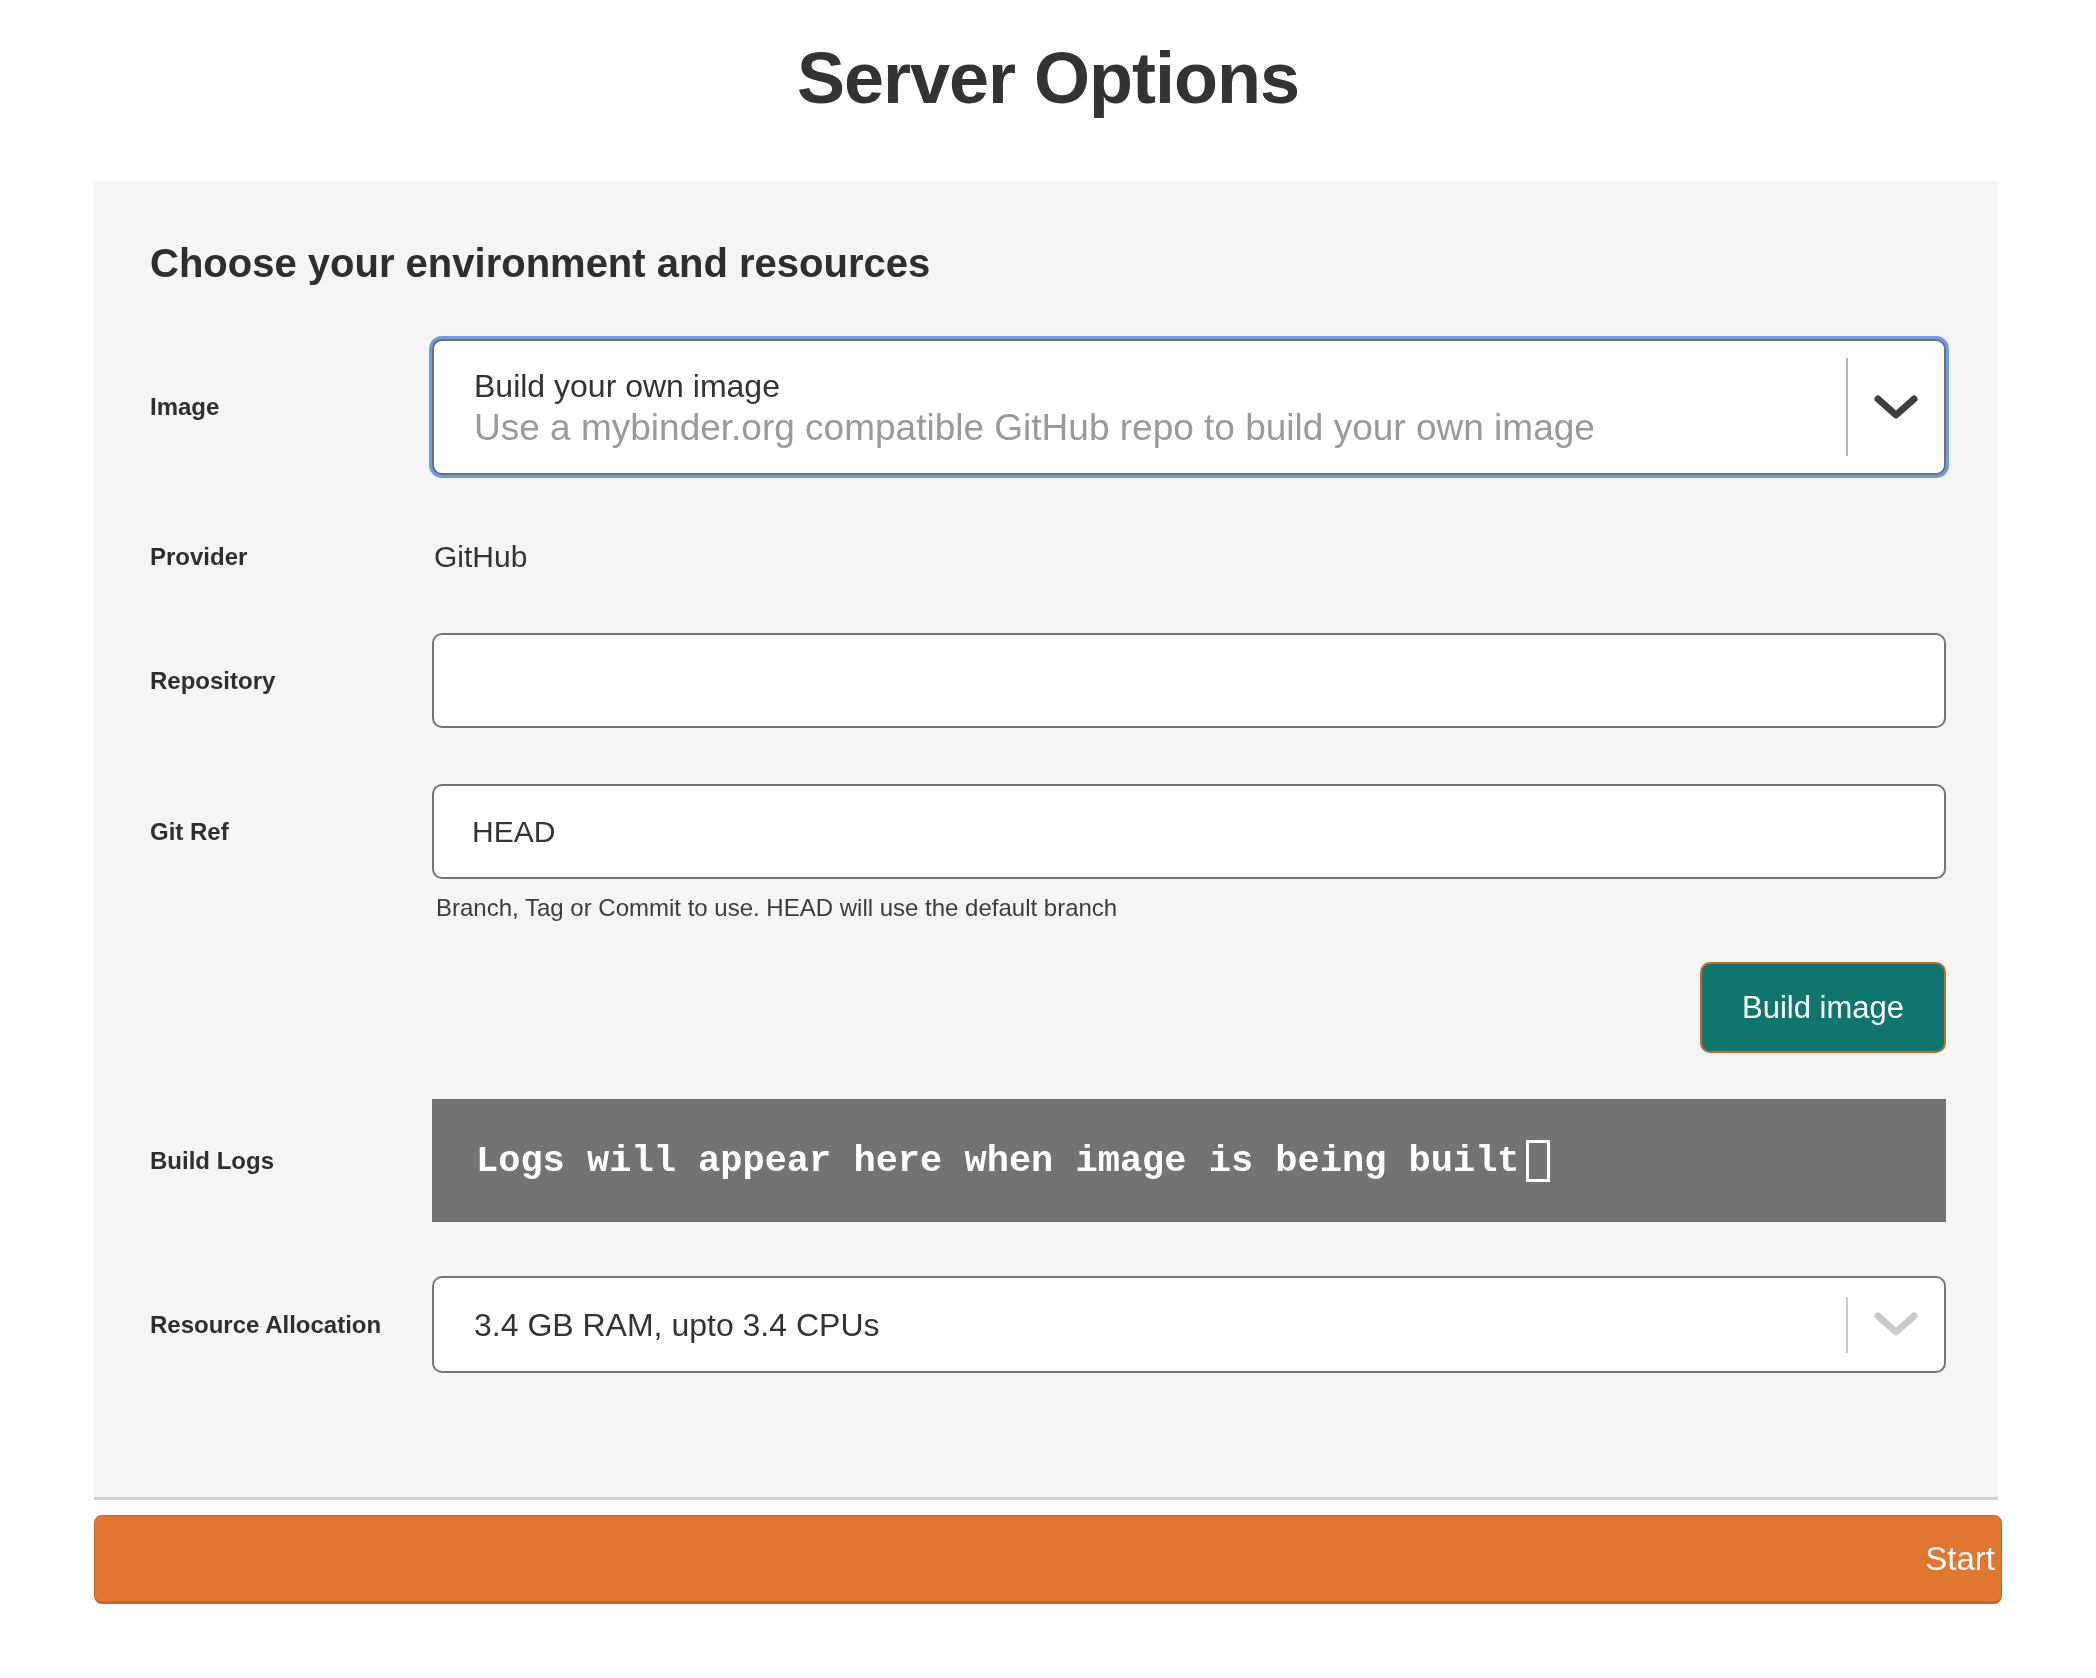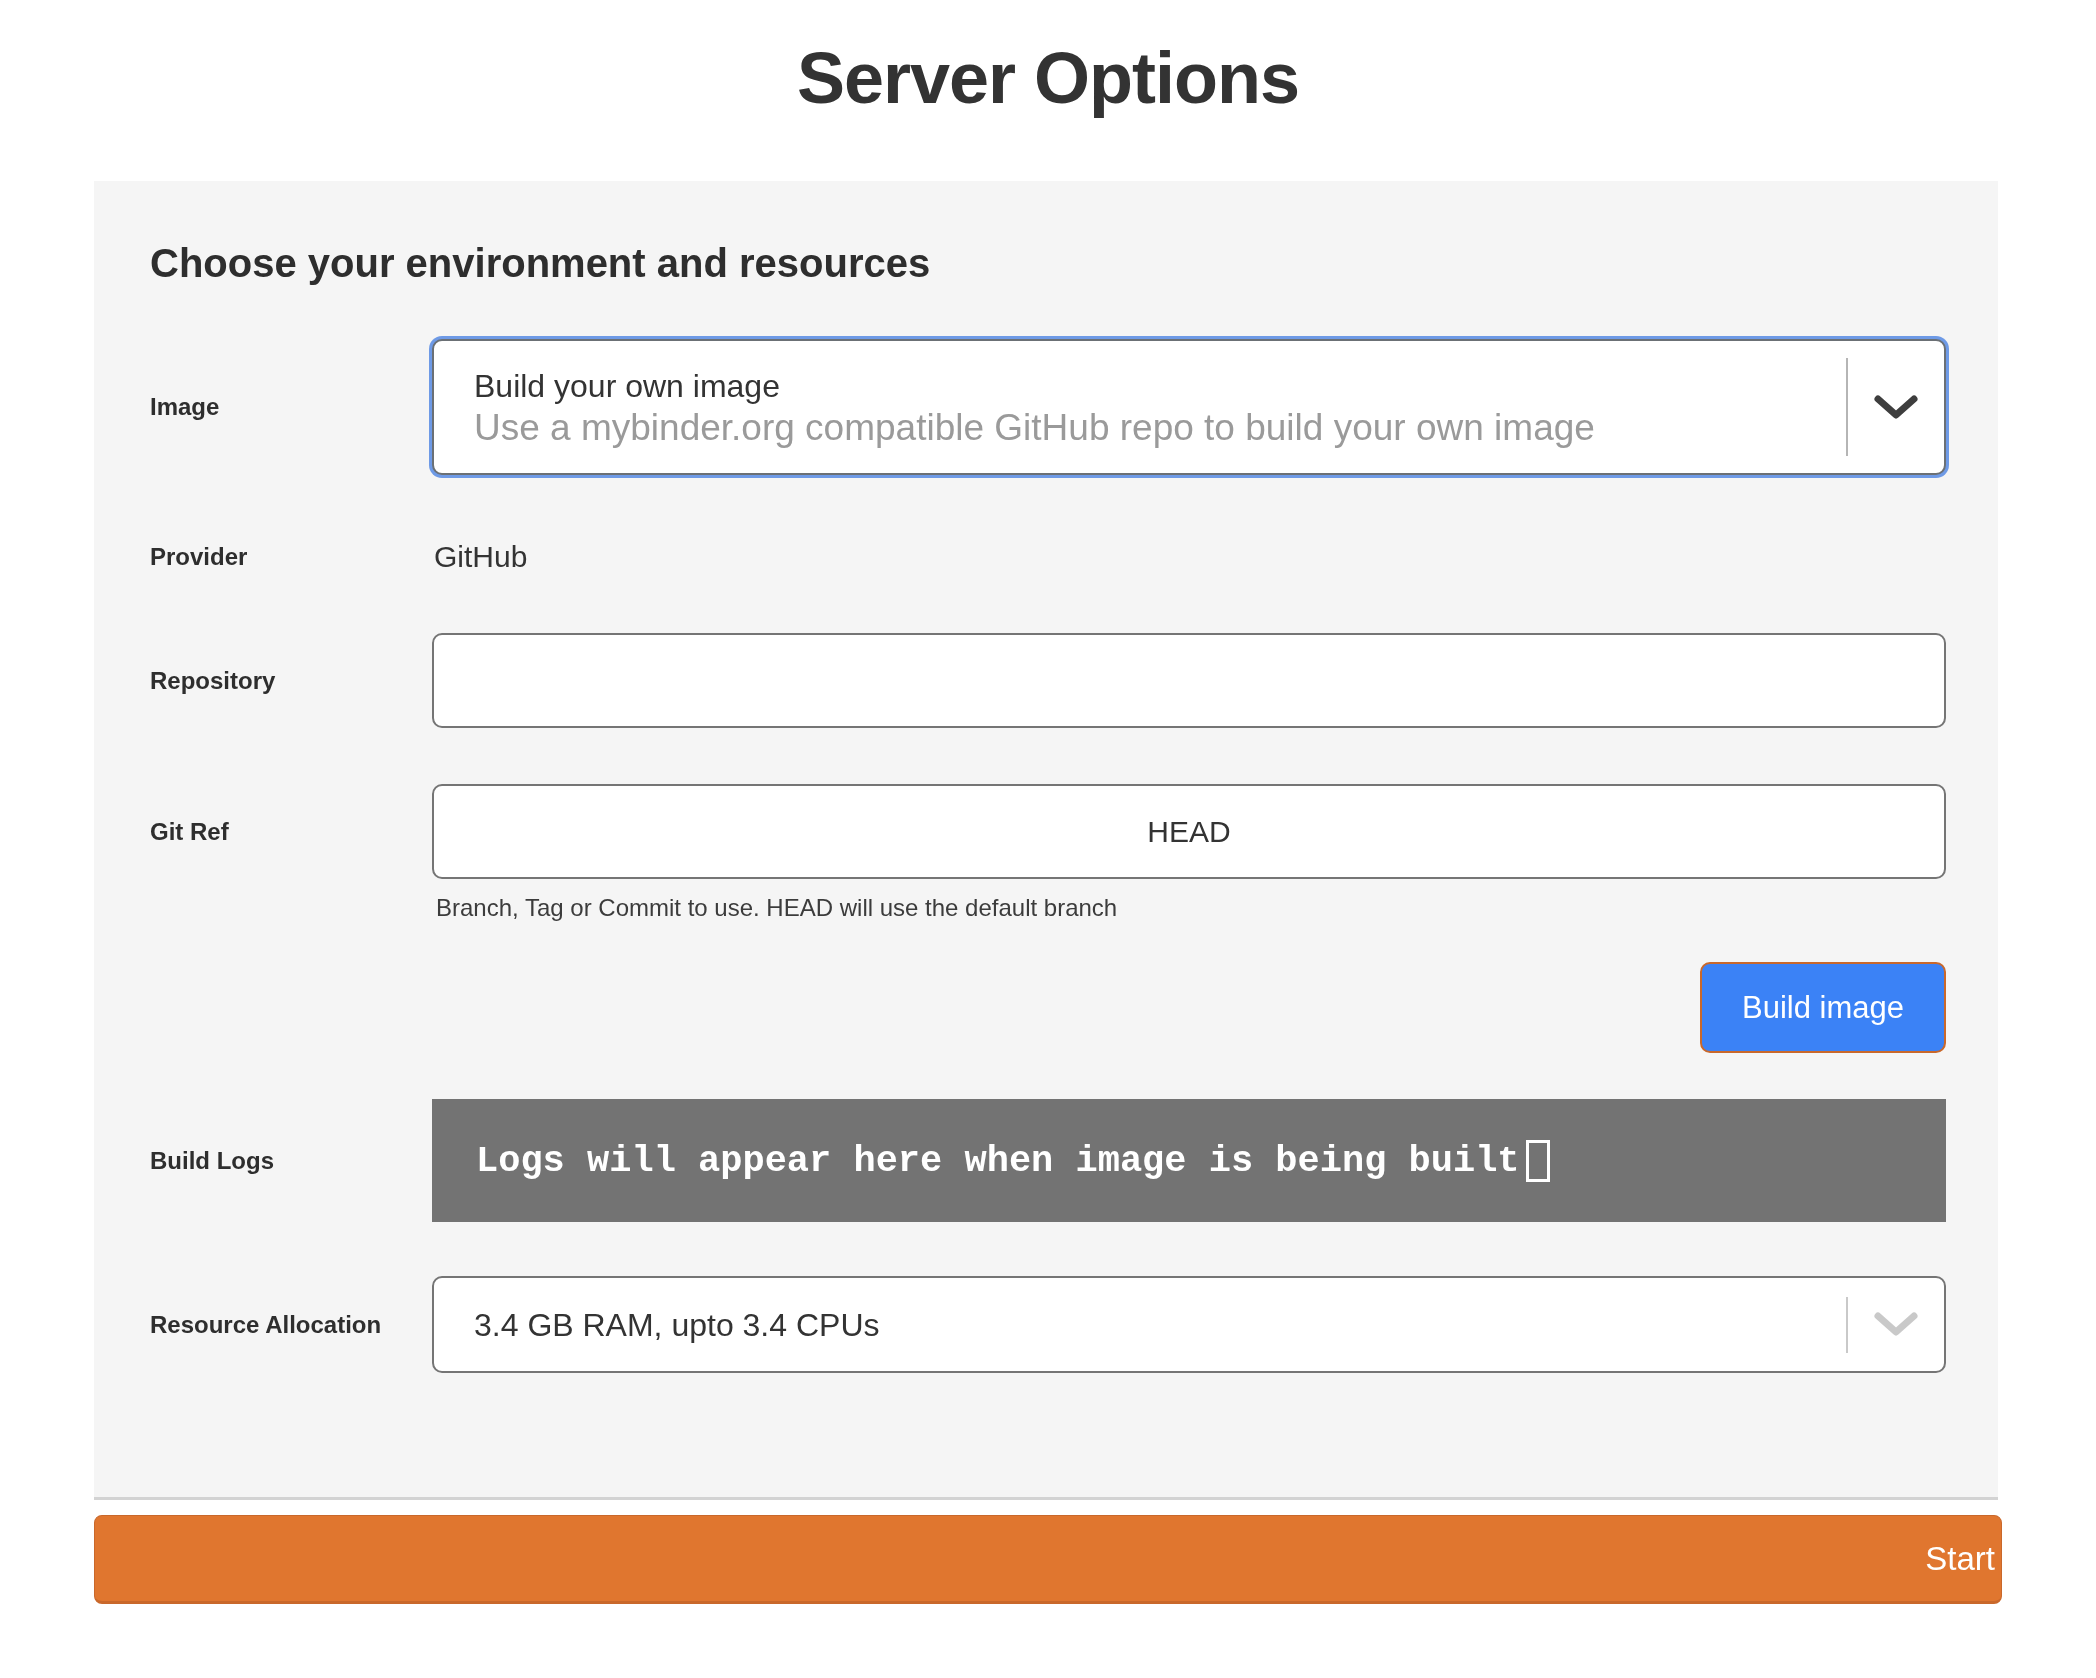--- a/index.html
+++ b/index.html
@@ -118,35 +118,34 @@
     width: 100%;
     height: 95px;
     background: #ffffff;
     border: 2px solid #757575;
     border-radius: 10px;
     padding: 0 38px;
     font-family: "Liberation Sans", sans-serif;
     font-size: 30px;
     color: #333333;
     outline: none;
-    text-align: center;
   }
   .field-hint {
     margin-top: 14px;
     padding-left: 4px;
     font-size: 24px;
     line-height: 30px;
     color: #3c3c3c;
   }
   
   .build-image-button {
     box-sizing: border-box;
     height: 91px;
     padding: 0 40px;
-    background: #3b82f6;
+    background: #0f766e;
     border: 2px solid #c9682b;
     border-radius: 10px;
     color: #ffffff;
     font-family: "Liberation Sans", sans-serif;
     font-size: 31px;
     cursor: pointer;
   }
   .start-button {
     display: block;
     box-sizing: border-box;

